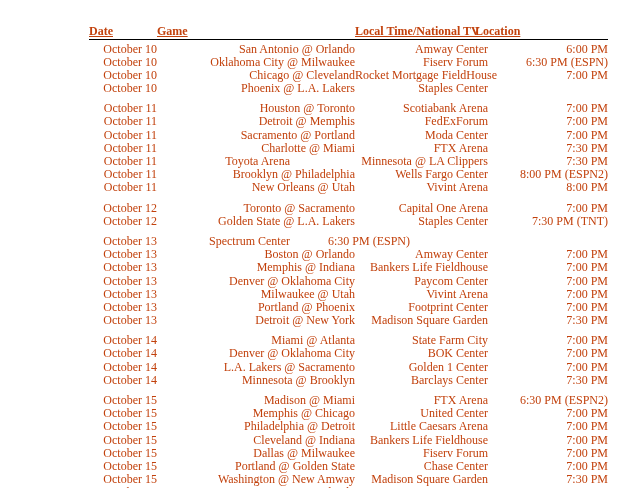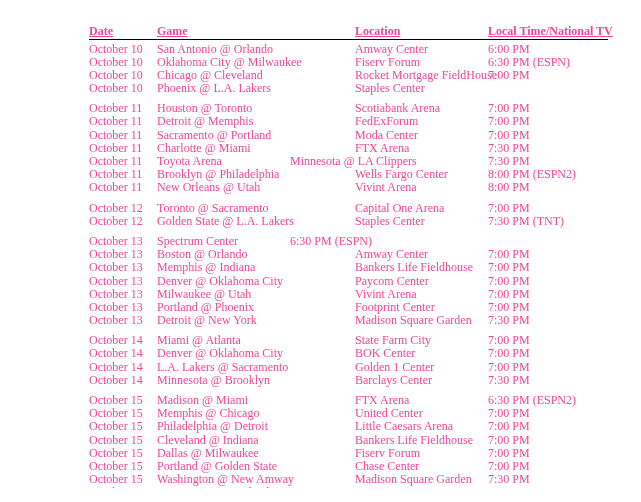--- a/index.html
+++ b/index.html
@@ -8,21 +8,21 @@
     background: #ffffff;
   }
   .page {
     position: relative;
     width: 641px;
     height: 488px;
     background: #ffffff;
     overflow: hidden;
     font-family: "Liberation Serif", "DejaVu Serif", serif;
     font-size: 12px;
-    color: #ec4899;
+    color: #c2410c;
   }
   .schedule-table {
     position: absolute;
     left: 89px;
     top: 25px;
     width: 519px;
   }
   .row {
     display: flex;
     align-items: baseline;
@@ -37,33 +37,33 @@
   .c.time { width: 120px; }
   .header-row {
     font-weight: bold;
     height: 14px;
     line-height: 13px;
     border-bottom: 1.3px solid #000000;
   }
   .header-row .c {
     text-decoration: underline;
   }
-  .section { margin-top: 7px; }
+  .section { margin-top: 7px; text-align: right; }
   .section:first-child { margin-top: 2.5px; }
 </style>
 </head>
 <body>
 
 <div class="page">
   <div class="schedule-table">
     <div class="row header-row">
       <span class="c date">Date</span>
       <span class="c game">Game</span>
+      <span class="c time">Local Time/National TV</span>
       <span class="c loc">Location</span>
-      <span class="c time">Local Time/National TV</span>
     </div>
     <div id="sections">
         <div class="section">
           <div class="row">
             <span class="c date">October 10</span>
             <span class="c game">San Antonio @ Orlando</span>
             <span class="c loc">Amway Center</span>
             <span class="c time">6:00 PM</span>
           </div>
           <div class="row">

